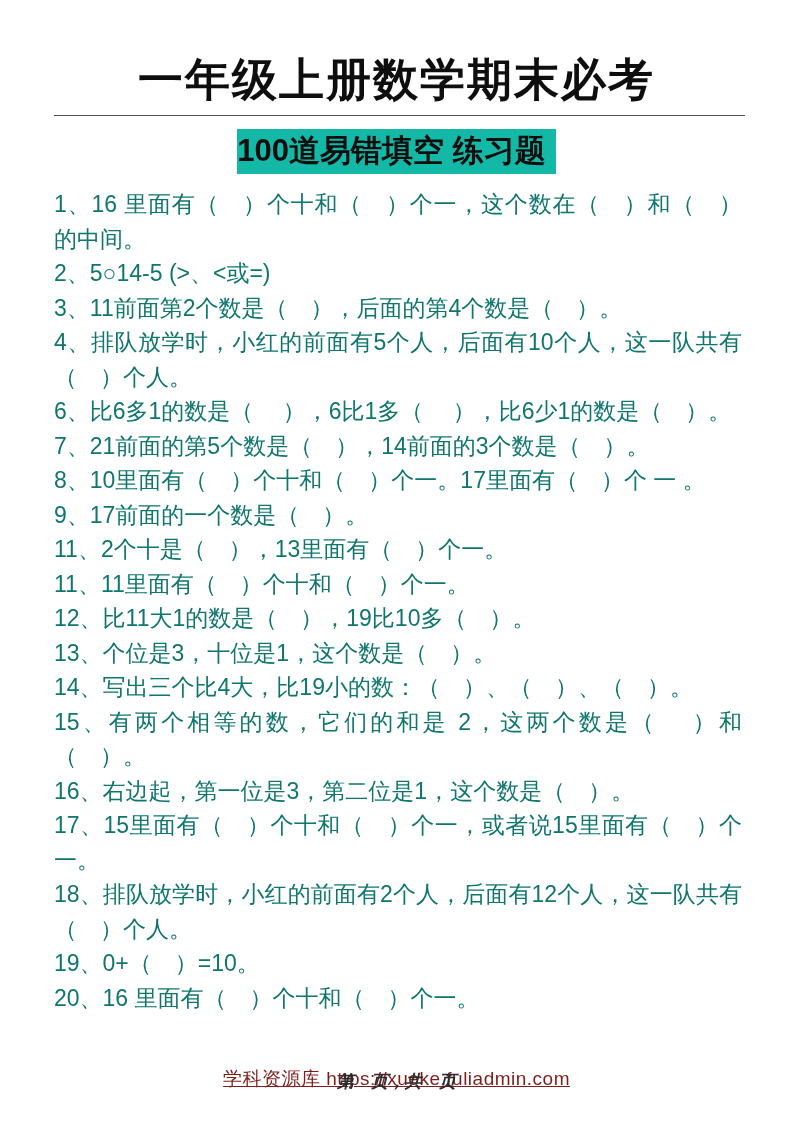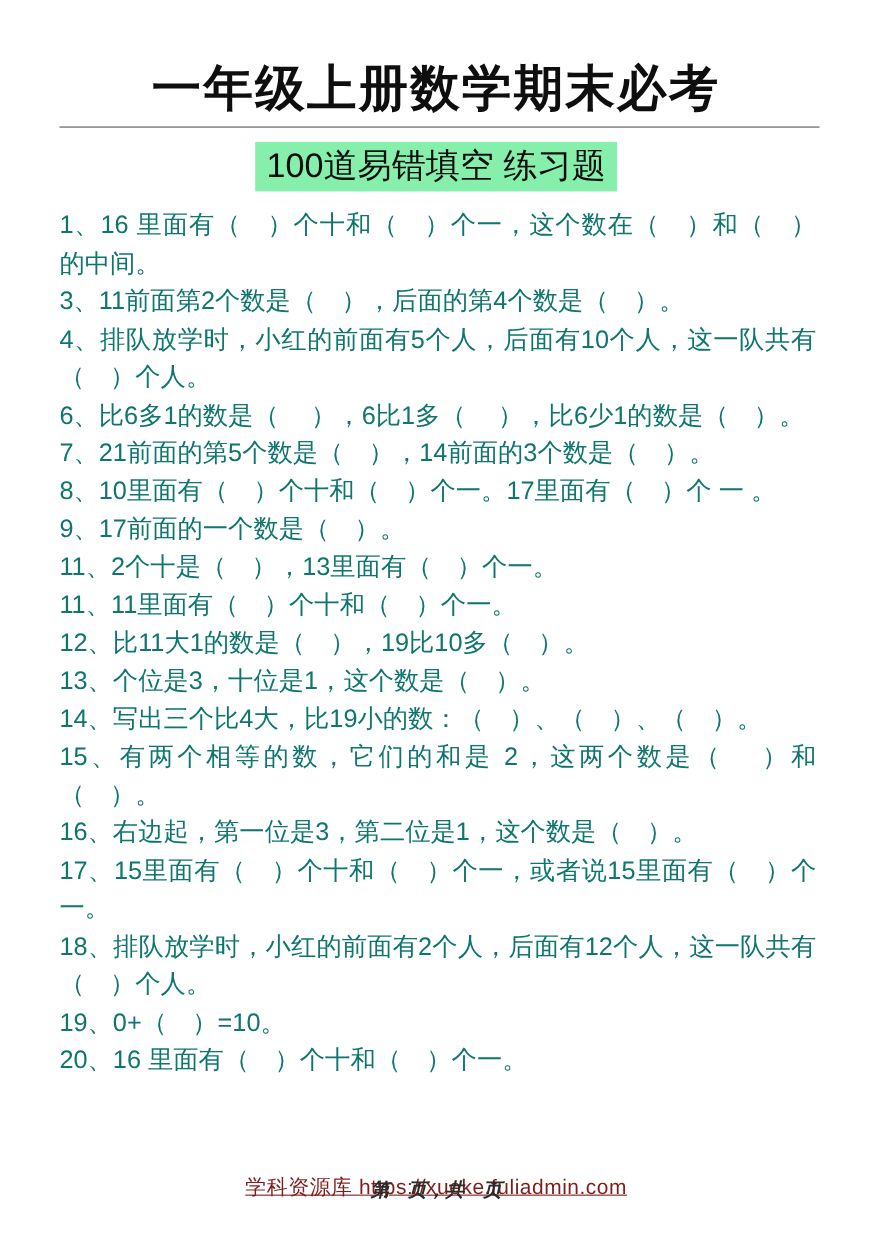--- a/index.html
+++ b/index.html
@@ -31,25 +31,25 @@
     border: none;
     border-top: 1.5px solid #555555;
     margin: 9px 48px 0 54px;
   }
   .subtitle-wrap {
     text-align: center;
     margin-top: 13px;
   }
   .subtitle {
     display: inline-block;
-    background: #86efac;
+    background: #14b8a6;
     color: #0e0e0e;
     font-size: 31px;
-    font-weight: normal;
-    padding: 4px 10px 6px 10px;
+    font-weight: bold;
+    padding: 4px 10px 6px 0;
     line-height: 1.15;
   }
   .questions {
     margin: 13px 51px 0 54px;
     font-size: 23px;
     line-height: 34.5px;
     text-align: justify;
     color: #0f766e;
   }
   .questions p {
@@ -90,20 +90,21 @@
   <h1 class="title">一年级上册数学期末必考</h1>
 
   <hr class="divider">
 
   <div class="subtitle-wrap">
     <span class="subtitle">100道易错填空 练习题</span>
   </div>
 
   <div class="questions">
     <p>1、16 里面有（　）个十和（　）个一，这个数在（　）和（　）的中间。</p>
+    <p>2、5○14-5 (&gt;、&lt;或=)</p>
     <p>3、11前面第2个数是（　），后面的第4个数是（　）。</p>
     <p>4、排队放学时，小红的前面有5个人，后面有10个人，这一队共有（　）个人。</p>
     <p>6、比6多1的数是（　 ），6比1多（　 ），比6少1的数是（　）。</p>
     <p>7、21前面的第5个数是（　），14前面的3个数是（　）。</p>
     <p>8、10里面有（　）个十和（　）个一。17里面有（　）个 一 。</p>
     <p>9、17前面的一个数是（　）。</p>
     <p>11、2个十是（　），13里面有（　）个一。</p>
     <p>11、11里面有（　）个十和（　）个一。</p>
     <p>12、比11大1的数是（　），19比10多（　）。</p>
     <p>13、个位是3，十位是1，这个数是（　）。</p>

